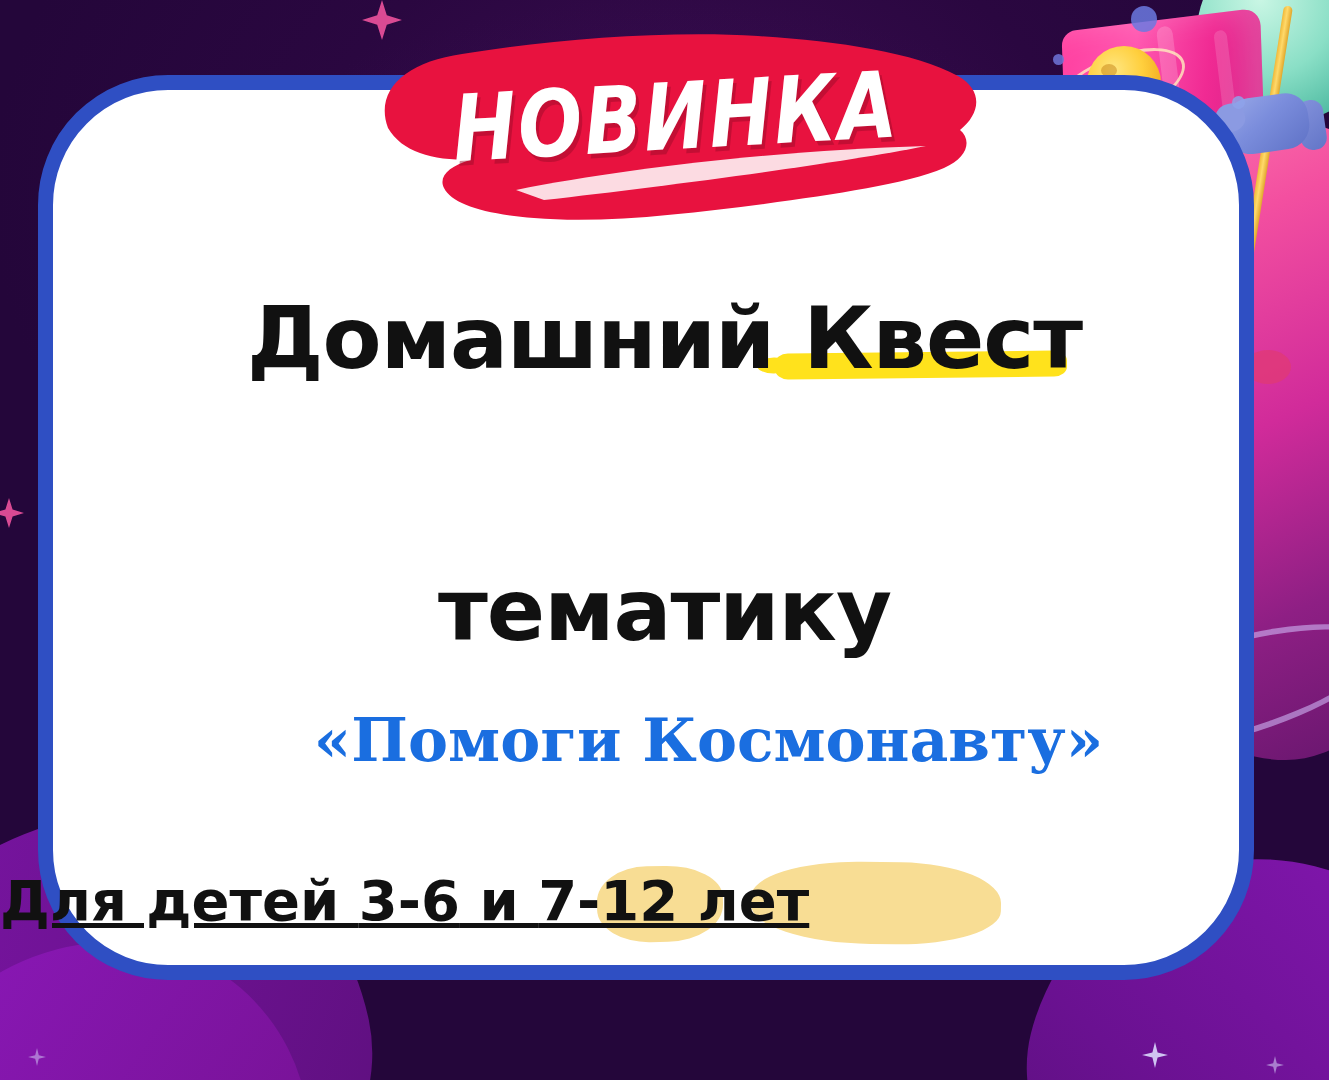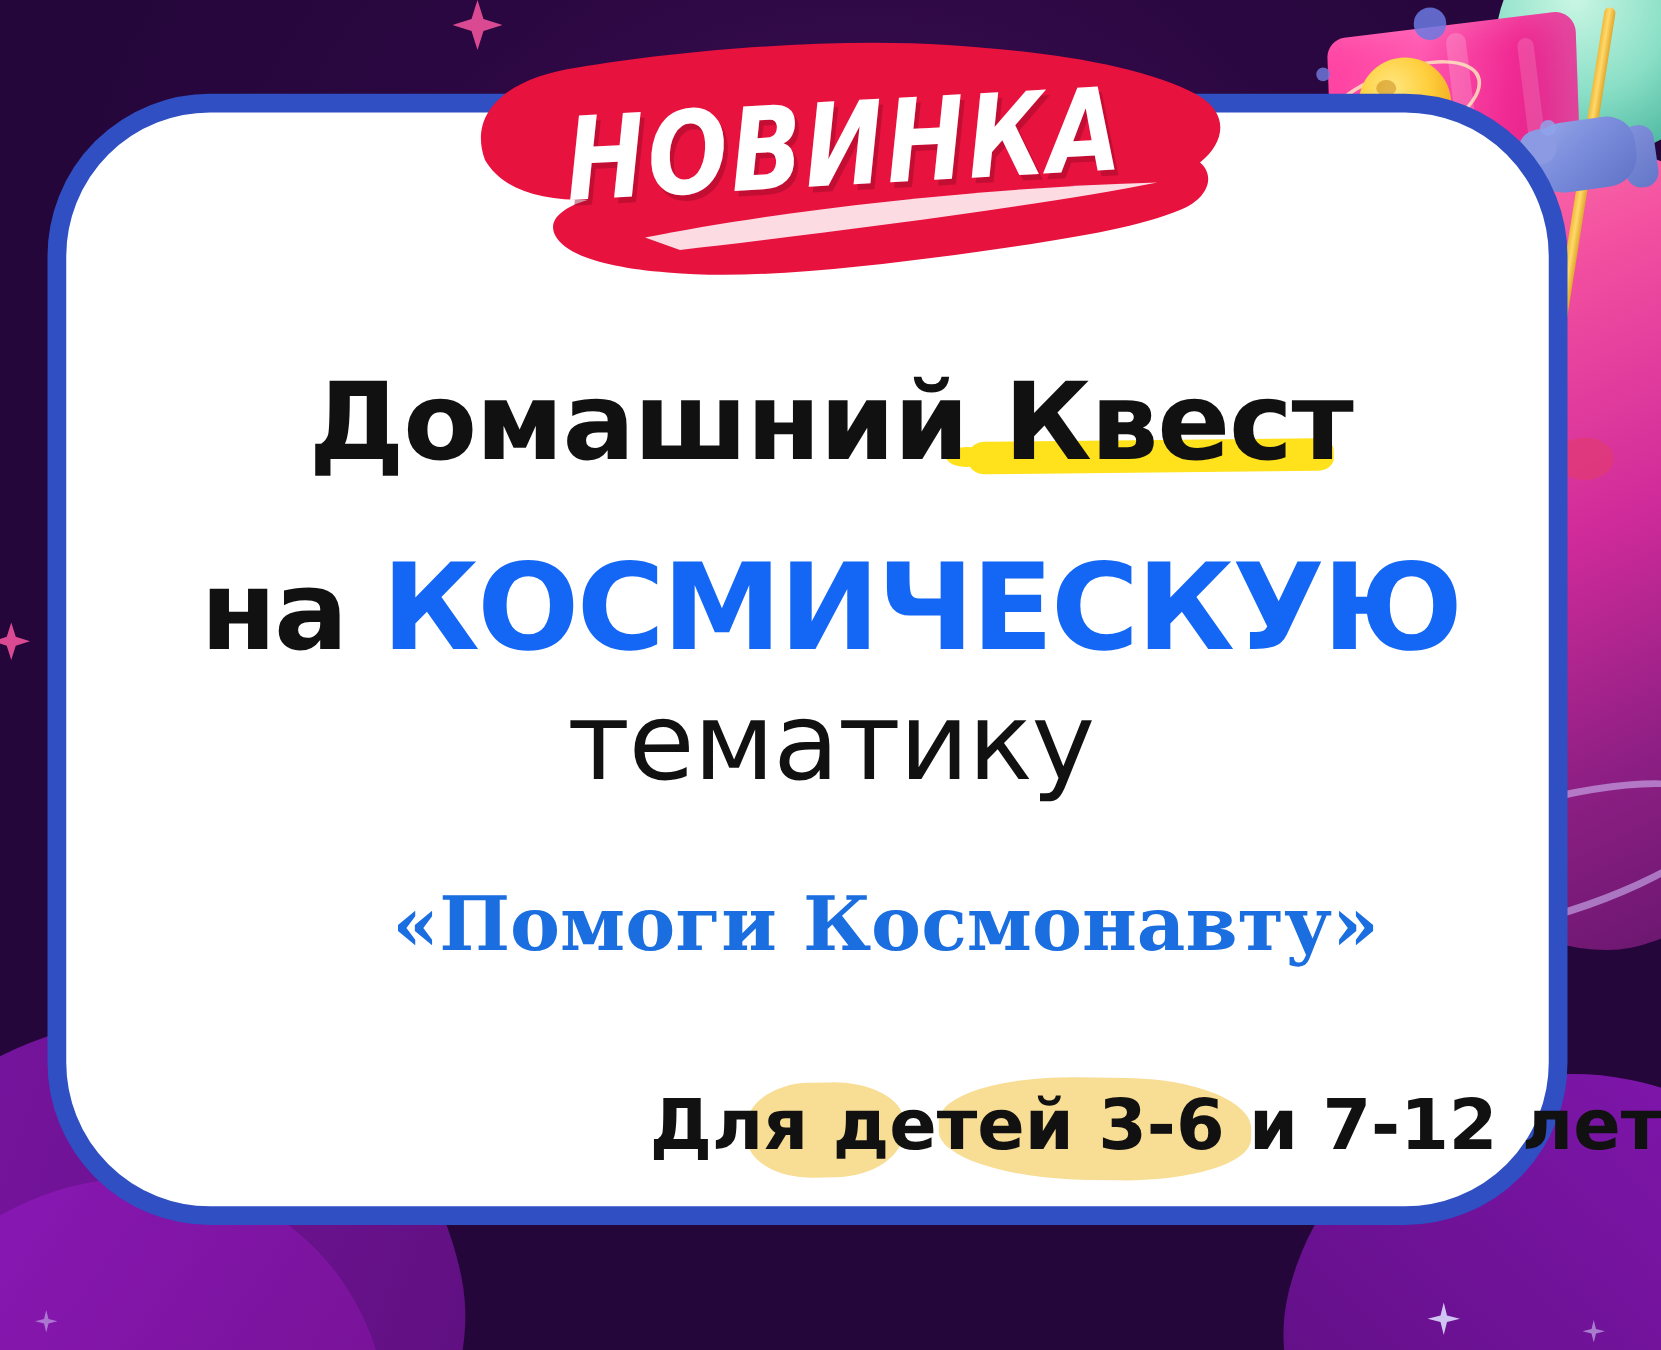--- a/index.html
+++ b/index.html
@@ -110,31 +110,31 @@
       background:#ffe21c;border-radius:13px/10px;transform:rotate(-.6deg);z-index:0;}
   .hl-yellow::after{content:"";position:absolute;left:-18px;top:4px;width:34px;height:16px;
       background:#ffe21c;border-radius:50%;}
 
   .l-title2{position:absolute;left:0;top:430px;width:1329px;text-align:center;
       font-family:"DejaVu Sans", sans-serif;font-weight:bold;font-size:96px;color:#111111;
       letter-spacing:-2px;white-space:nowrap;}
   .l-title2 .na{color:#111111;font-size:88px;}
   .l-title2 .cosmic{color:#1467f5;letter-spacing:-2px;}
 
-  .l-title3{position:absolute;left:0;top:544px;width:1329px;text-align:center;
-      font-family:"DejaVu Sans", sans-serif;font-weight:normal;font-size:86px;color:#111111;
+  .l-title3{position:absolute;left:0;top:560px;width:1329px;text-align:center;
+      font-family:"DejaVu Sans", sans-serif;font-weight:bold;font-size:86px;color:#111111;
       letter-spacing:-1px;white-space:nowrap;}
 
   .l-sub{position:absolute;left:0;top:705px;width:1329px;text-align:center;
       font-family:"DejaVu Serif", serif;font-weight:bold;font-size:60px;color:#1a6ee0;
       white-space:nowrap;padding-left:44px;}
 
-  .l-ages{position:absolute;left:0;top:868px;width:1329px;text-align:right;
+  .l-ages{position:absolute;left:0;top:868px;width:1329px;text-align:left;
       font-family:"DejaVu Sans", sans-serif;font-weight:bold;font-size:56px;color:#111111;
-      white-space:nowrap;z-index:2;}
+      white-space:nowrap;z-index:2;text-decoration:underline;}
   .hl-age1{position:absolute;left:597px;top:866px;width:126px;height:76px;
       background:#f8dd94;border-radius:40% 46% 44% 42%/46% 42% 48% 44%;
       transform:rotate(-1.2deg);z-index:1;}
   .hl-age2{position:absolute;left:751px;top:862px;width:250px;height:82px;
       background:#f8dd94;border-radius:44% 40% 42% 48%/44% 48% 42% 46%;
       transform:rotate(.8deg);z-index:1;}
 </style>
 </head>
 <body>
 
@@ -177,23 +177,20 @@
   <div class="sparkle" style="left:1266px;top:1056px;width:18px;height:18px;opacity:.6;"></div>
   <div class="sparkle" style="left:28px;top:1048px;width:18px;height:18px;opacity:.55;"></div>
 
   <div class="card"></div>
 
   <div class="content">
 
     <div class="hl-yellow"></div>
     <div class="l-title1">Домашний Квест</div>
 
-    <div class="l-title2">
-      <span class="na">на </span><span class="cosmic">КОСМИЧЕСКУЮ</span>
-    </div>
 
     <div class="l-title3">тематику</div>
 
     <div class="l-sub">«Помоги Космонавту»</div>
 
     <div class="hl-age1"></div>
     <div class="hl-age2"></div>
     <div class="l-ages">
       <span>Для детей </span><span>3-6</span><span> и </span><span>7-12 лет</span>
     </div>

